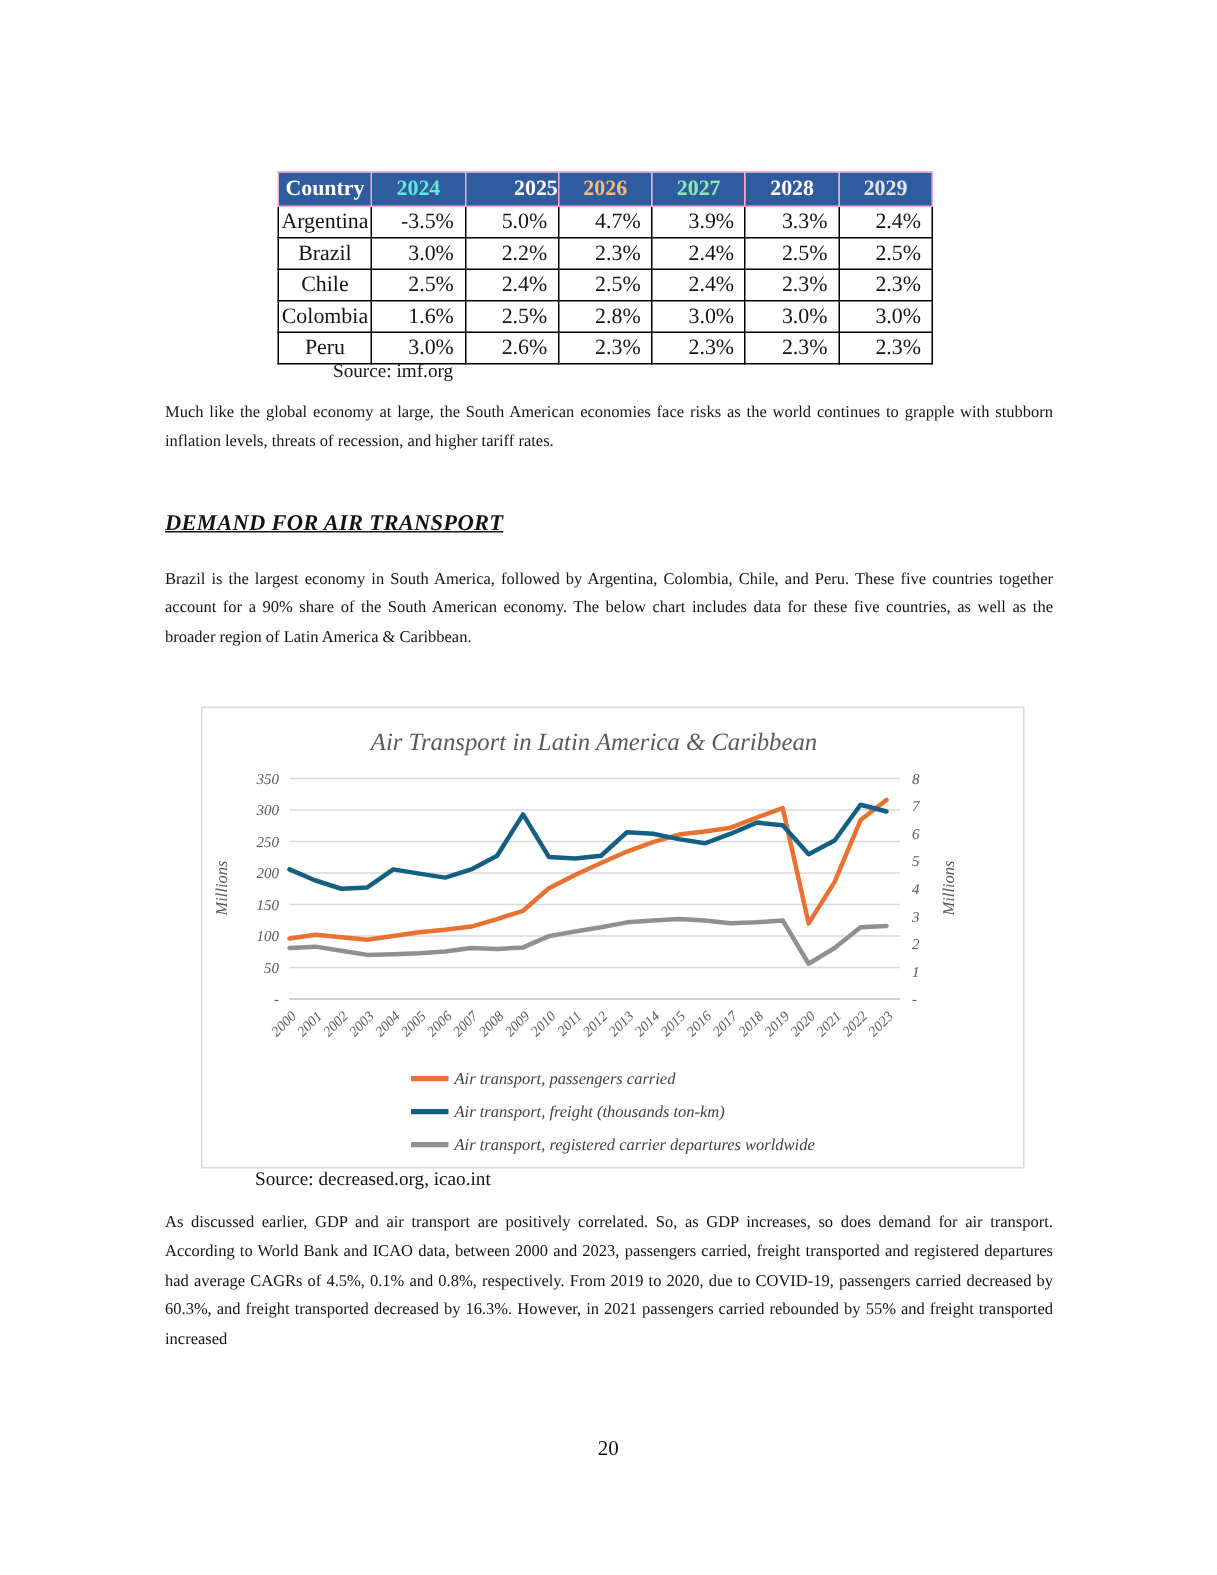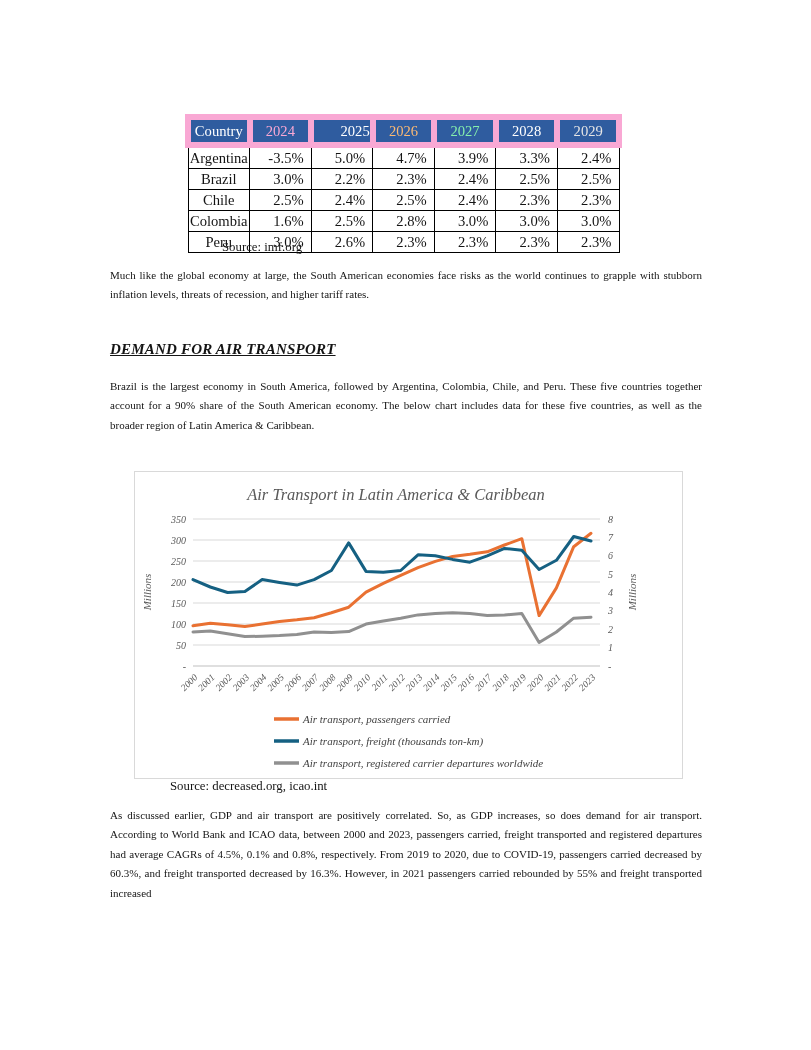--- a/index.html
+++ b/index.html
@@ -13,22 +13,22 @@
     position:relative;width:811px;height:1050px;background:#ffffff;
     font-family:"Liberation Serif", serif;color:var(--ink);overflow:hidden;
   }
   
   .doc-table{
     position:absolute;left:185px;top:114px;width:437px;
     border-collapse:collapse;table-layout:fixed;
     font-size:14.6px;
   }
   .doc-table th{
-    background:var(--header-bg);color:#ffffff;font-weight:normal;
-    border:6px solid #f9a8d4;height:22px;text-align:center;padding:0;
+    background:var(--header-bg);color:#ffffff;font-weight:bold;
+    border:1px solid #f9a8d4;height:22px;text-align:center;padding:0;
   }
   .doc-table td{
     border:1px solid #000;height:20px;padding:0 7px 0 0;text-align:right;
     white-space:nowrap;
   }
   .doc-table td.country{text-align:center;padding:0;}
   .src{
     position:absolute;font-size:12.8px;color:var(--ink);
   }
   .src-table{left:222px;top:240px;}
@@ -59,21 +59,21 @@
 </style>
 </head>
 <body>
 
 <div class="page">
 
   <table class="doc-table">
     <thead>
         <tr>
           <th style="color: rgb(255, 255, 255);">Country</th>
-          <th style="color: #f9a8d4;">2024</th>
+          <th style="color: #5eead4;">2024</th>
           <th style="color: #ffffff; text-align: right;">2025</th>
           <th style="color: #fdba74;">2026</th>
           <th style="color: #86efac;">2027</th>
           <th style="color: rgb(255, 255, 255);">2028</th>
           <th style="color: #e5e5e5;">2029</th>
         </tr>
       </thead>
     <tbody>
         <tr>
           <td class="country">Argentina</td>
@@ -210,14 +210,15 @@
             <text x="168" y="294.8" fill="#404040">Air transport, registered carrier departures worldwide</text>
           </g>
         </g>
       </svg>
   </div>
 
   <div class="src src-chart">Source: decreased.org, icao.int</div>
 
   <p class="para p3">As discussed earlier, GDP and air transport are positively correlated. So, as GDP increases, so does demand for air transport. According to World Bank and ICAO data, between 2000 and 2023, passengers carried, freight transported and registered departures had average CAGRs of 4.5%, 0.1% and 0.8%, respectively. From 2019 to 2020, due to COVID-19, passengers carried decreased by 60.3%, and freight transported decreased by 16.3%. However, in 2021 passengers carried rebounded by 55% and freight transported increased</p>
 
+  <div class="page-number">20</div>
 
 </div>
 
 </body></html>

